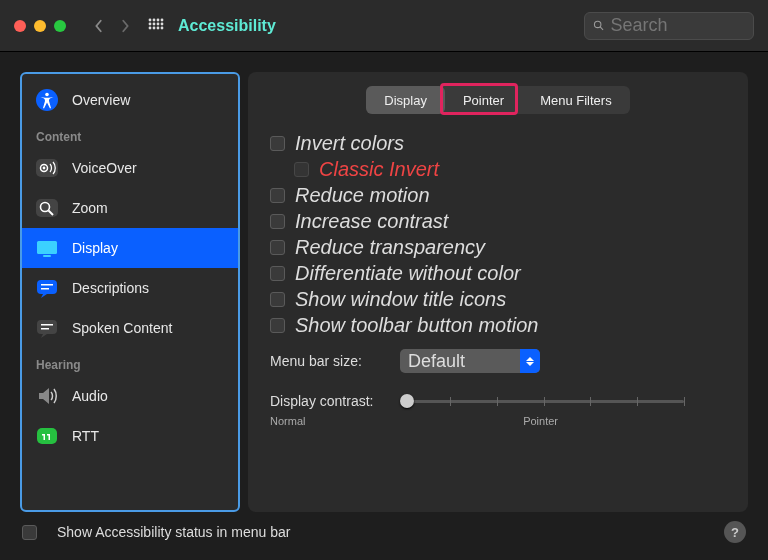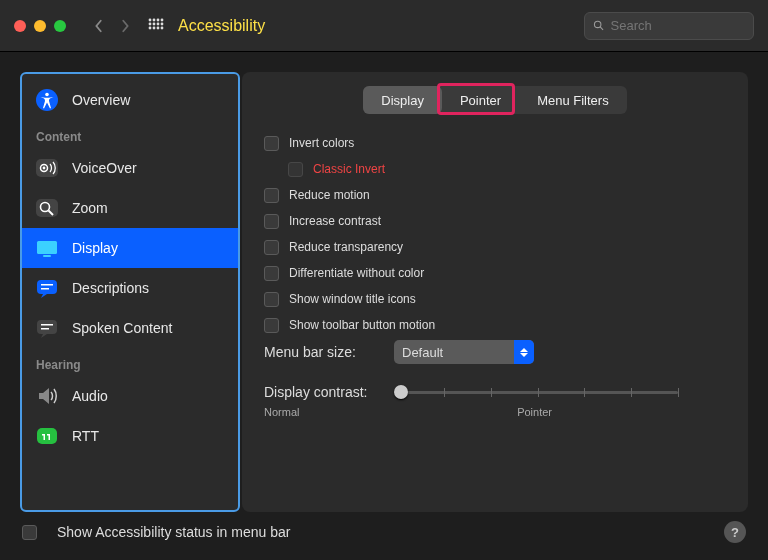--- a/index.html
+++ b/index.html
@@ -7,43 +7,43 @@
   .titlebar { height: 52px; background: #2b2b2b; display: flex; align-items: center; padding: 0 14px; border-bottom: 1px solid #000; }
   .traffic { display: flex; gap: 8px; margin-right: 20px; }
   .tl { width: 12px; height: 12px; border-radius: 50%; }
   .tl.close { background: #ff5f57; }
   .tl.min { background: #febc2e; }
   .tl.max { background: #28c840; }
   .navbtn { width: 26px; height: 26px; display: flex; align-items: center; justify-content: center; color: #8a8a8a; border-radius: 5px; }
   .navbtn svg { width: 10px; height: 14px; }
   .grid-icon { margin: 0 14px 0 10px; color: #ddd; display:flex; }
   .grid-icon svg { width:16px; height:16px; }
-  .title { font-size: 16px; font-weight: 400; color: #fde047; }
+  .title { font-size: 16px; font-weight: 700; color: #5eead4; }
   .search { margin-left: auto; width: 170px; height: 28px; background: #3a3a3a; border: 1px solid #4b4b4b; border-radius: 6px; display: flex; align-items: center; padding: 0 8px; color: #9a9a9a; }
   .search svg { width: 13px; height: 13px; margin-right: 6px; }
-  .search input { background: transparent; border: none; outline: none; color: #ddd; font-size: 13px; width: 100%; }
-  .content { display: flex; height: 460px; padding: 20px 20px 0 20px; gap: 2px; }
+  .search input { background: transparent; border: none; outline: none; color: #ddd; font-size: 18px; width: 100%; }
+  .content { display: flex; height: 460px; padding: 20px 20px 0 20px; gap: 8px; }
   .sidebar { width: 220px; height: 440px; border: 2px solid #4a9be6; border-radius: 6px; background: #2b2b2b; padding: 6px 0; overflow: hidden; }
   .side-item { height: 40px; display: flex; align-items: center; padding: 0 12px; gap: 12px; font-size: 14px; color: #e8e8e8; }
   .side-item.active { background: #0a60ff; color: #fff; }
   .side-icon { width: 26px; height: 26px; display: flex; align-items: center; justify-content: center; }
   .side-icon svg { width: 24px; height: 24px; }
   .side-section { font-size: 12px; font-weight: 600; color: #8a8a8a; padding: 10px 14px 4px 14px; }
   .panel { flex: 1; background: #2b2b2b; border-radius: 8px; padding: 14px 22px 18px 22px; height: 440px; display:flex; flex-direction:column; }
   .tabs { margin: 0 auto 16px auto; display: flex; background: #3a3a3a; border-radius: 6px; height: 28px; overflow: visible; position:relative; }
   .tab { padding: 0 18px; display: flex; align-items: center; font-size: 13px; color: #eee; border-radius:6px; }
   .tab.selected { background: #5a5a5a; }
   .tab-highlight { position:absolute; border:3px solid #e0245e; border-radius:4px; pointer-events:none; }
-  .check-row { display: flex; align-items: center; height: 26px; font-size: 12px; color: #ddd; }
+  .check-row { display: flex; align-items: center; height: 26px; font-size: 20px; color: #ddd; font-style: italic; }
   .check-row.sub { padding-left: 24px; color: #ef4444; }
   .chk { width: 15px; height: 15px; border: 1px solid #5a5a5a; border-radius: 3px; background: #3a3a3a; margin-right: 10px; flex-shrink:0; }
   .chk.disabled { opacity:.6; }
-  .form-row { display: flex; align-items: center; margin-top: 2px; font-size: 14px; }
+  .form-row { display: flex; align-items: center; margin-top: 11px; font-size: 14px; }
   .form-row .lbl { width: 130px; }
-  .select { height: 24px; width: 140px; background: #5a5a5a; border-radius: 5px; padding: 0 8px; display: flex; align-items: center; position:relative; font-size:13px;}
+  .select { height: 24px; width: 140px; background: #5a5a5a; border-radius: 5px; padding: 0 8px; display: flex; align-items: center; position:relative; font-size:18px;}
   .select .knob { position:absolute; right:0; top:0; width:20px; height:24px; background:#0a60ff; border-radius:0 5px 5px 0; display:flex; flex-direction:column; align-items:center; justify-content:center; gap:0; }
   .select .knob::before,.select .knob::after{content:"";width:0;height:0;border-left:4px solid transparent;border-right:4px solid transparent;}
   .select .knob::before{border-bottom:4px solid #fff;margin-bottom:1px;}
   .select .knob::after{border-top:4px solid #fff;}
   .slider-row { margin-top: 16px; }
   .slider-track { position:relative; height: 24px; width: 280px; margin-left:4px; }
   .track-line { position:absolute; top:11px; left:0; right:0; height:3px; background:#555; border-radius:2px;}
   .tick { position:absolute; top:8px; width:1px; height:9px; background:#666;}
   .thumb { position:absolute; top:5px; width:14px; height:14px; background:#ccc; border-radius:50%; box-shadow:0 1px 2px #000;}
   .slider-labels { display:flex; justify-content:space-between; width:288px; font-size:11px; color:#aaa; margin-top:2px; }

